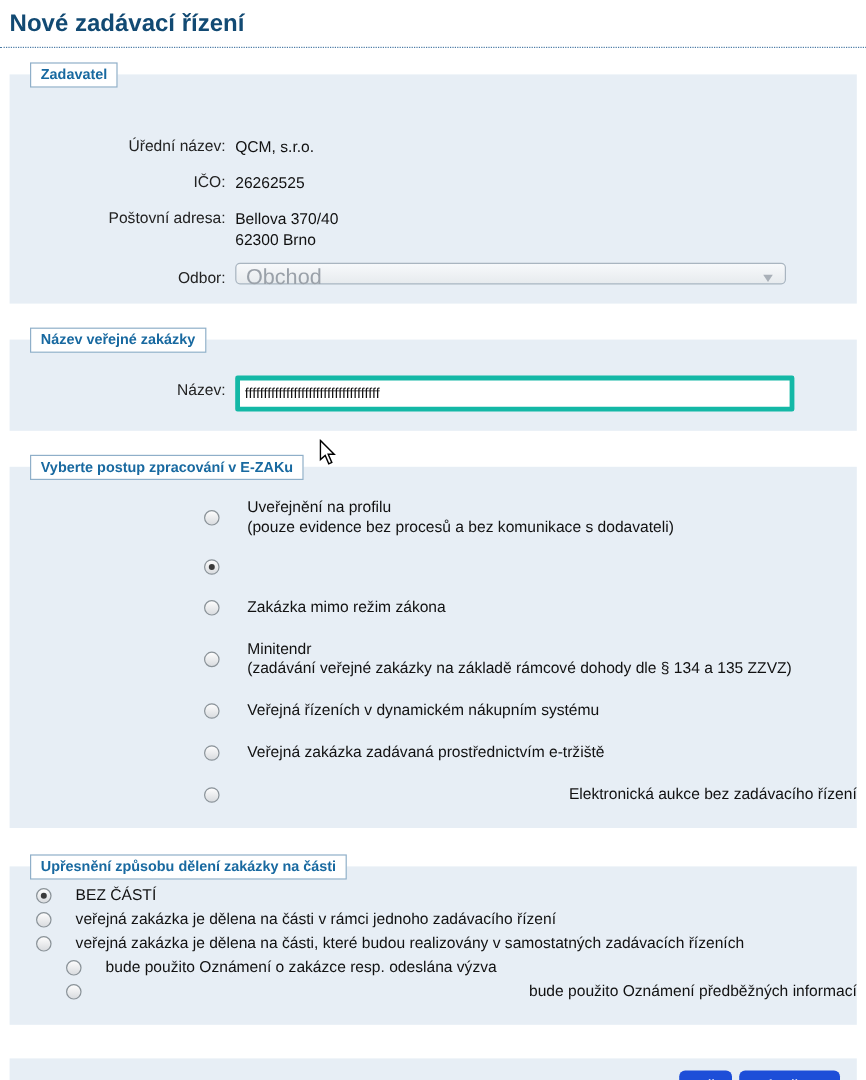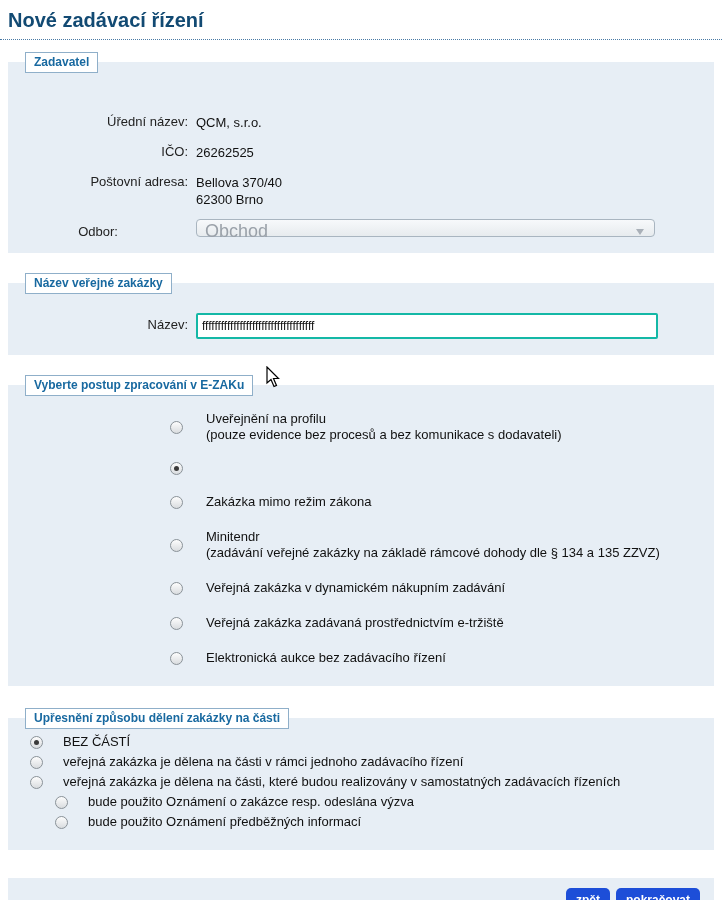--- a/index.html
+++ b/index.html
@@ -90,38 +90,38 @@
     border-left: 4px solid transparent;
     border-right: 4px solid transparent;
     border-top: 6px solid #a9b0b8;
   }
   
   .fs-nazev { padding: 30px 0 16px 0; }
   .name-input {
     margin-left: 8px;
     width: 450px;
     height: 18px;
-    border: 2px solid #14b8a6;
+    border: 4px solid #14b8a6;
     border-radius: 2px;
     font-family: "Liberation Sans", sans-serif;
     font-size: 12px;
     padding: 2px 4px;
     color: #111;
     background: #ffffff;
   }
   
   .fs-process { padding: 26px 0 20px 0; }
   .opt {
     display: flex;
     align-items: center;
     gap: 23px;
     margin: 0 0 19px 162px;
     cursor: default;
   }
-  .opt:last-child { margin-bottom: 0; }
+  .opt:last-child { margin-bottom: 0; justify-content: space-between; }
   .opt-text {
     font-size: 13px;
     line-height: 16px;
     color: #111;
   }
   .radio {
     flex: 0 0 13px;
     width: 13px;
     height: 13px;
     border-radius: 50%;
@@ -202,21 +202,21 @@
 
     <div class="frow">
       <div class="flabel">Poštovní adresa:</div>
       <div class="fvalue">
         <div>Bellova 370/40</div>
         <div>62300 Brno</div>
       </div>
     </div>
 
     <div class="frow" style="margin-bottom:0;">
-      <div class="flabel" style="padding-top:5px;text-align:center;">Odbor:</div>
+      <div class="flabel" style="padding-top:5px;">Odbor:</div>
       <div class="select-box">
         <span>Obchod</span>
         <span class="select-arrow"></span>
       </div>
     </div>
   </div>
 
   <div class="fset fs-nazev">
     <div class="fset-legend">Název veřejné zakázky</div>
     <div class="frow" style="margin-bottom:0;">
@@ -248,21 +248,21 @@
     <div class="opt">
       <span class="radio"></span>
       <div class="opt-text">
         <div>Minitendr</div>
         <div>(zadávání veřejné zakázky na základě rámcové dohody dle § 134 a 135 ZZVZ)</div>
       </div>
     </div>
 
     <div class="opt">
       <span class="radio"></span>
-      <div class="opt-text">Veřejná zakázka v dynamickém nákupním zadávání</div>
+      <div class="opt-text">Veřejná řízeních v dynamickém nákupním systému</div>
     </div>
 
     <div class="opt">
       <span class="radio"></span>
       <div class="opt-text">Veřejná zakázka zadávaná prostřednictvím e-tržiště</div>
     </div>
 
     <div class="opt">
       <span class="radio"></span>
       <div class="opt-text">Elektronická aukce bez zadávacího řízení</div>

